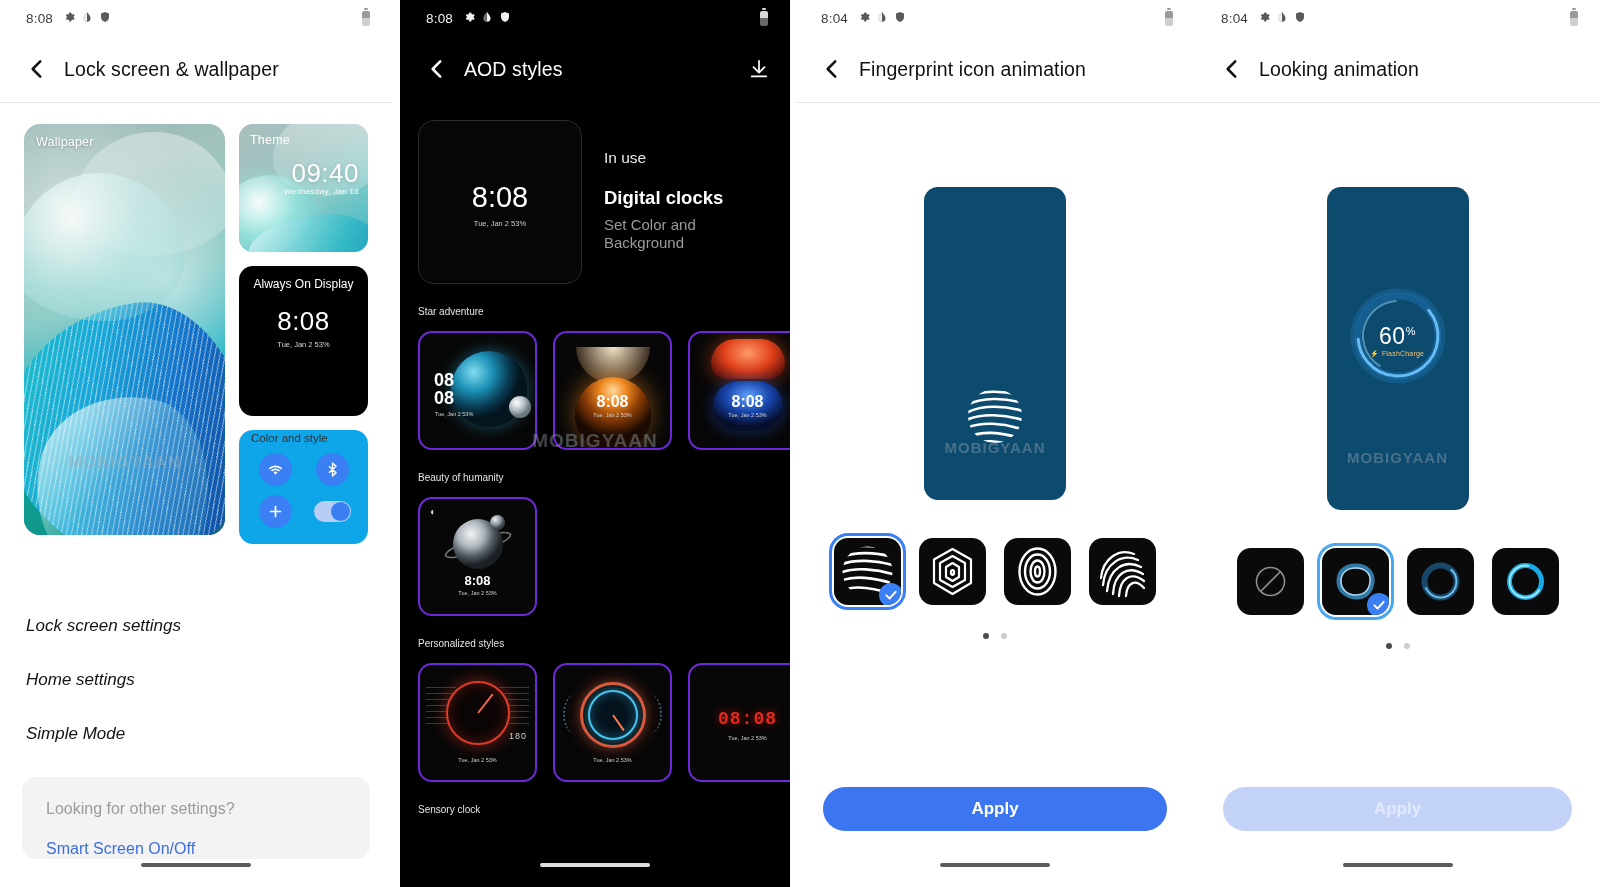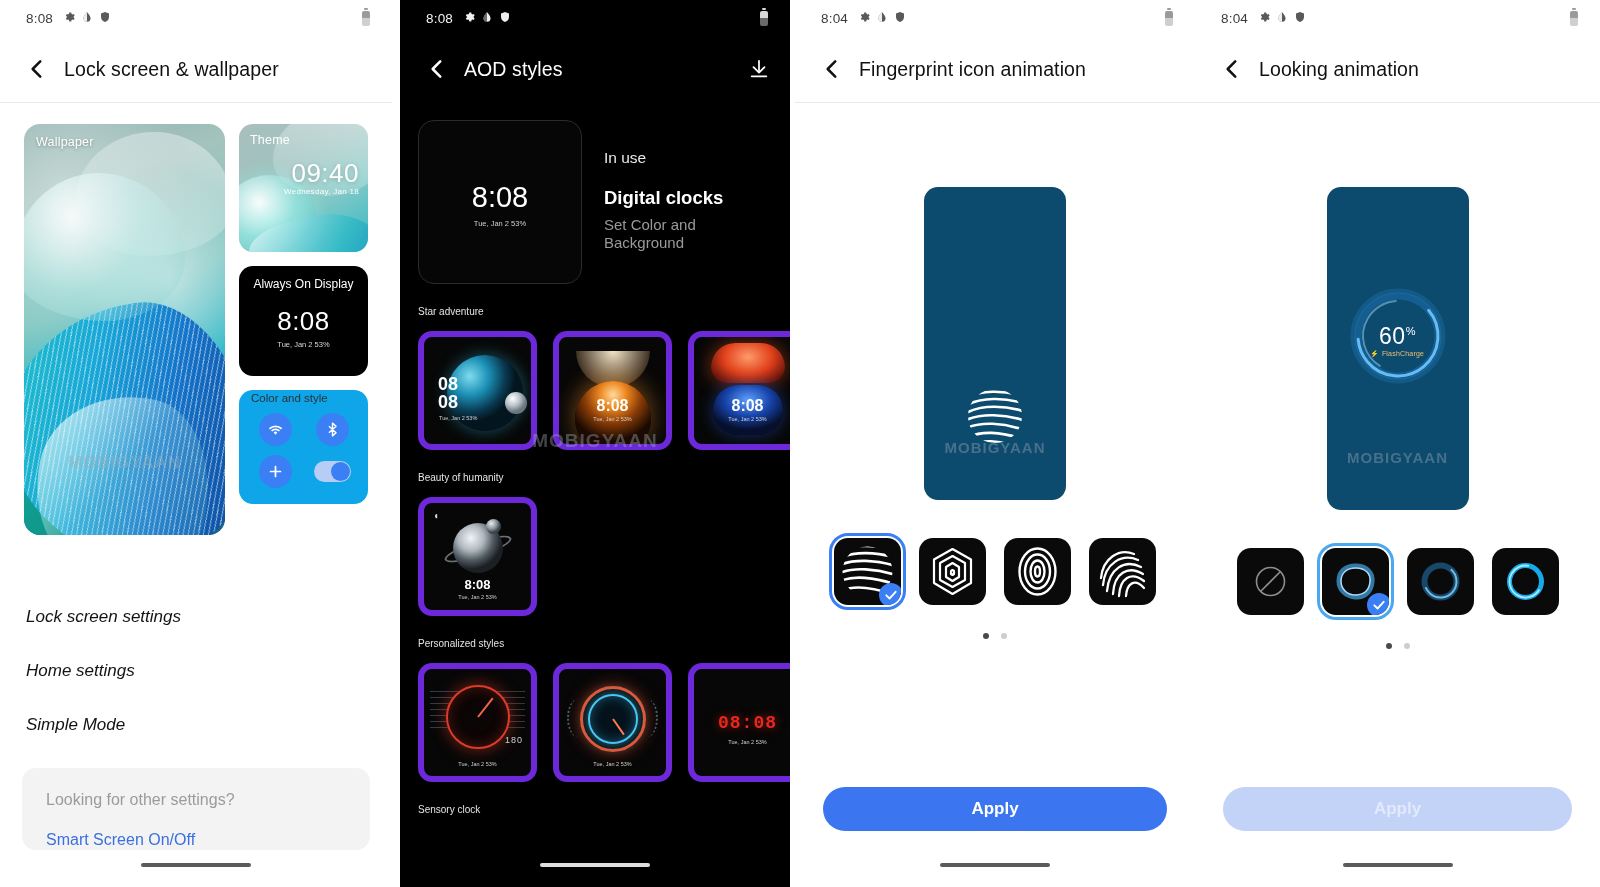--- a/index.html
+++ b/index.html
@@ -119,21 +119,21 @@
     background: linear-gradient(110deg, rgba(255,255,255,.55), rgba(30,185,200,.55) 70%, rgba(20,140,190,.6));
     border-radius:60% 40% 45% 55% / 50% 55% 45% 50%;
     transform: rotate(-6deg);
   }
   .themecard .cardlabel { left: 11px; top: 9px; }
   .themecard .ttime { position:absolute; right: 9px; top: 34px; z-index:4; color:#fff;
     font-size: 26px; font-weight:300; letter-spacing:.5px; text-shadow:0 1px 4px rgba(0,0,0,.18);}
   .themecard .tdate { position:absolute; right: 9px; top: 63px; z-index:4; color:#fff;
     font-size: 8px; letter-spacing:.3px; opacity:.95; }
 
-  .aodcard { height: 110px; border-radius: 14px; background:#000; position:relative; }
+  .aodcard { height: 150px; border-radius: 14px; background:#000; position:relative; }
   .aodcard .aodlabel { position:absolute; top:11px; left:0; right:0; text-align:center; color:#fff; font-size:12px;}
   .aodcard .aodtime  { position:absolute; top:40px; left:0; right:0; text-align:center; color:#fff; font-size:26px; font-weight:300; letter-spacing:.5px;}
   .aodcard .aoddate  { position:absolute; top:74px; left:0; right:0; text-align:center; color:#d8d8d8; font-size:7.5px;}
 
   .colorcard { height: 114px; border-radius: 14px; background:#0ea5e9; position:relative; padding: 2px 12px;}
   .colorcard .cclabel { font-size: 11.5px; color:#2c3134; }
   .cc-grid { display:grid; grid-template-columns: 1fr 1fr; gap: 9px; margin-top: 9px; place-items:center;}
   .cc-circle { width: 33px; height: 33px; border-radius:50%; background:#3b7ff5; display:flex; align-items:center; justify-content:center;}
   .cc-toggle { width: 37px; height: 21px; border-radius: 11px; background:#b7cdf6; position:relative;}
   .cc-toggle::after { content:""; position:absolute; right:1px; top:1px; width:19px; height:19px; border-radius:50%; background:#3b7ff5;}
@@ -153,21 +153,21 @@
   }
   .inuse-card .t { position:absolute; left:0; right:0; top: 60px; text-align:center; color:#fff; font-size:29px; font-weight:300;}
   .inuse-card .d { position:absolute; left:0; right:0; top: 98px; text-align:center; color:#cfcfcf; font-size:7.5px;}
   .inuse-meta { padding-top: 29px; }
   .inuse-meta .iu { color:#e9e9e9; font-size:15.5px; }
   .inuse-meta .dc { color:#ffffff; font-size:18.5px; font-weight:600; margin-top: 20px; }
   .inuse-meta .sc { color:#9a9a9a; font-size:15px; margin-top: 7px; line-height: 1.2; max-width: 126px; }
 
   .sec-title { color:#e4e4e4; font-size: 10px; padding: 22px 0 0 18px; }
   .thumbs { display:flex; gap: 16px; padding: 14px 0 0 18px; }
-  .thumb { width:119px; height:119px; border-radius:14px; background:#070707; border:6px solid #6d28d9; position:relative; overflow:hidden; flex:none;}
+  .thumb { width:119px; height:119px; border-radius:14px; background:#070707; border:2px solid #6d28d9; position:relative; overflow:hidden; flex:none;}
   .thumb .time { position:absolute; left:0; right:0; text-align:center; color:#fff; font-weight:600; }
   .thumb .date { position:absolute; left:0; right:0; text-align:center; color:#d0d0d0; font-size:5.5px;}
 
   
   .sa1 .planet { position:absolute; right:8px; top:18px; width:76px; height:76px; border-radius:50%;
      background: radial-gradient(60% 60% at 30% 28%, #7fdcee 0%, #1b8fb5 42%, #0a3950 78%, #03161f 100%);
      box-shadow: 0 0 16px rgba(50,180,220,.45);}
   .sa1 .moon { position:absolute; right:4px; bottom:30px; width:22px; height:22px; border-radius:50%;
      background: radial-gradient(60% 60% at 35% 30%, #ffffff, #b9c3ca 55%, #6b767e 100%);}
   .sa1 .t1 { position:absolute; left:14px; top:38px; color:#fff; font-size:18px; font-weight:700; line-height:1;}

